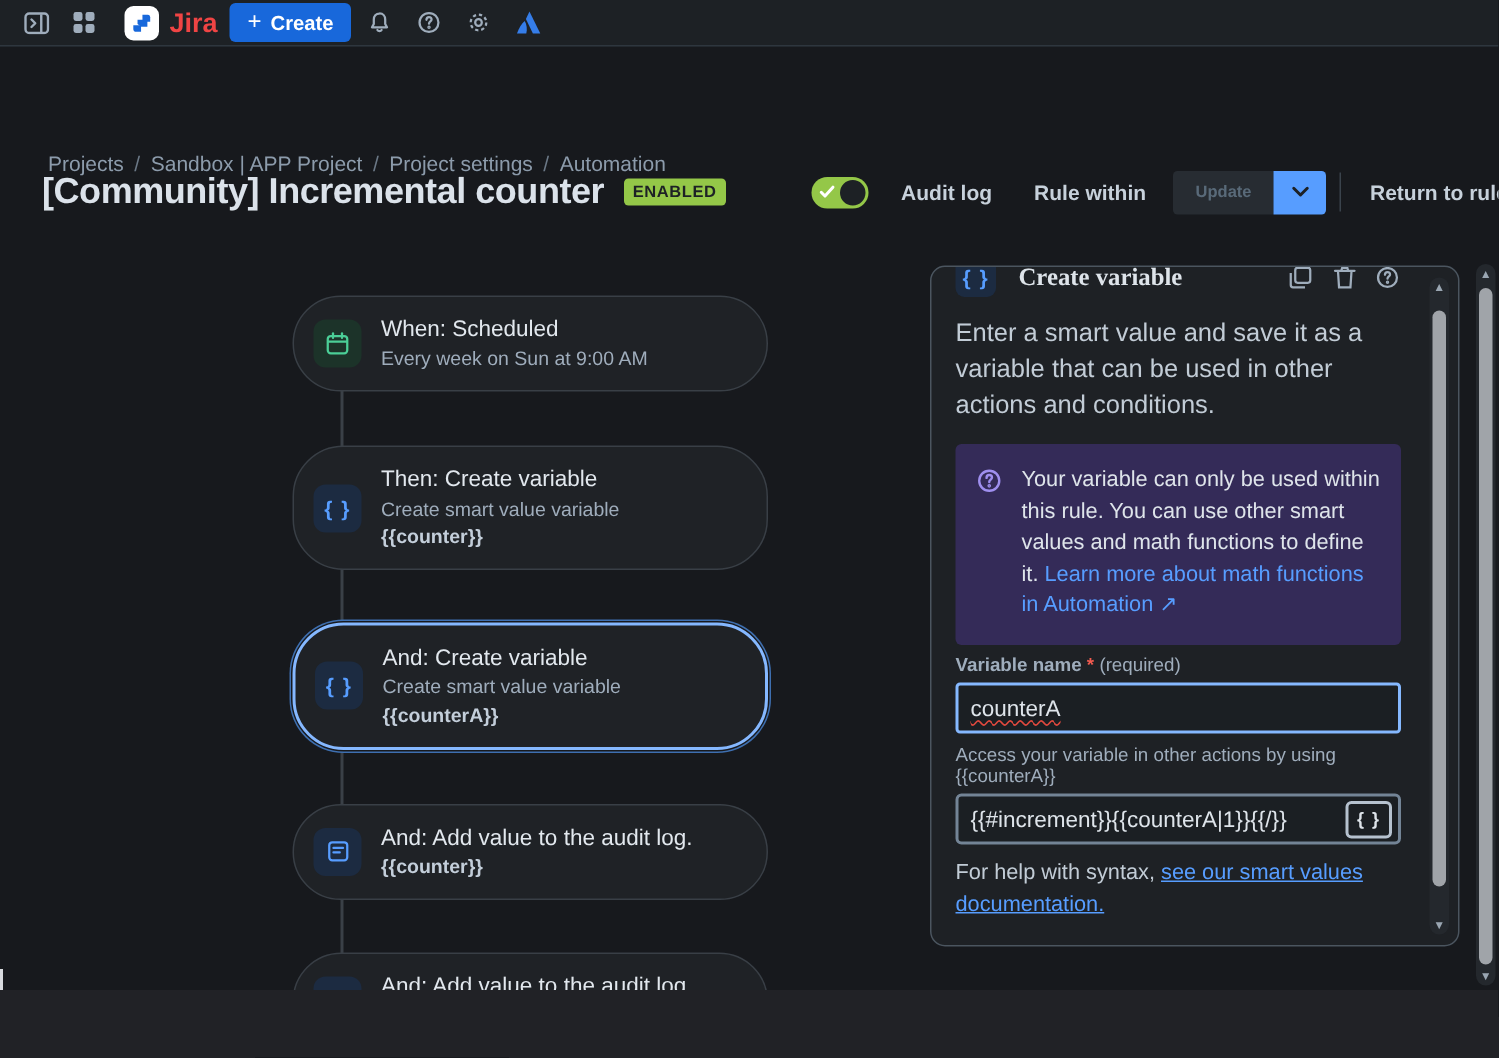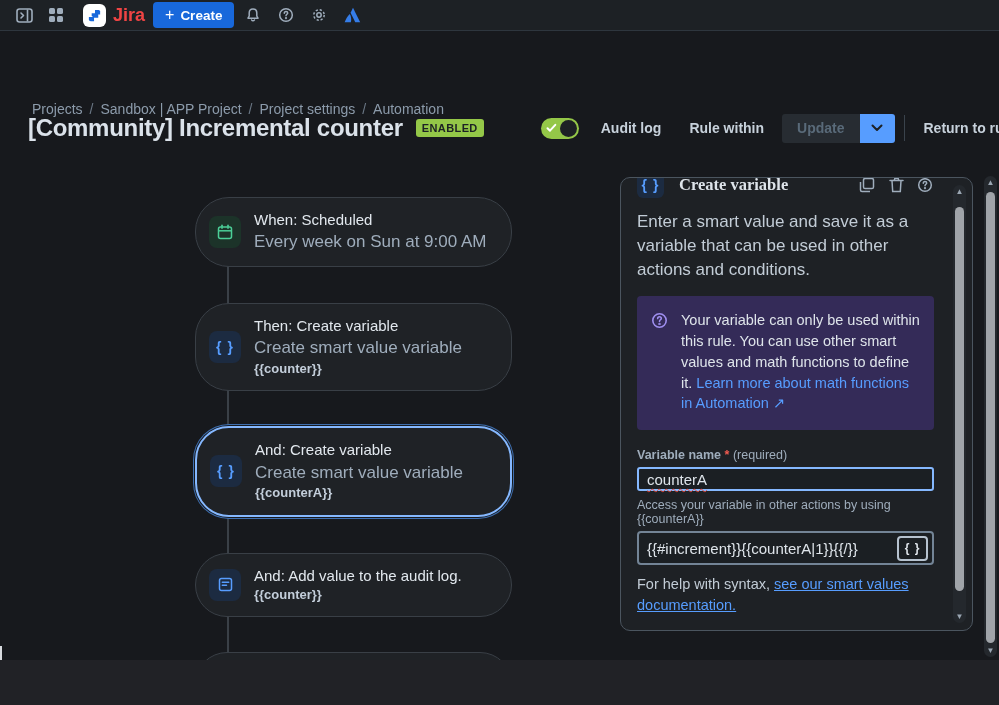--- a/index.html
+++ b/index.html
@@ -69,21 +69,21 @@
     position:absolute; right:2px; top:2px; width:17px; height:17px; border-radius:50%;
     background:#1d2125;
   }
   .toggle .chk { position:absolute; left:5px; top:5px; }
   .hdr-link { color:#c7d1db; font-size:14px; font-weight:bold; cursor:pointer; white-space:nowrap; }
   .hdr-audit { margin-left:22px; }
   .hdr-details { margin-left:28px; }
   .update-group { display:flex; margin-left:18px; flex:none; }
   .update-btn {
     height:29px; padding:0 15px; background:#272c32; color:#596a79;
-    font-size:14px; font-weight:bold; border:none; border-radius:3px 0 0 3px;
+    font-size:11px; font-weight:bold; border:none; border-radius:3px 0 0 3px;
     display:flex; align-items:center; cursor:pointer;
   }
   .update-chevron {
     width:35px; height:29px; background:#579dff; border:none; border-radius:0 3px 3px 0;
     display:flex; align-items:center; justify-content:center; cursor:pointer;
   }
   .hdr-divider { width:1px; height:26px; background:#3a434c; margin-left:9px; flex:none; }
   .hdr-return { margin-left:19px; }
 
   
@@ -103,21 +103,21 @@
   .gap36 { height:36px; } .gap35 { height:35px; }
   .step-icon {
     position:absolute; left:13px; top:50%; transform:translateY(-50%);
     width:32px; height:32px; border-radius:8px;
     display:flex; align-items:center; justify-content:center;
   }
   .icon-green { background:#1c3329; }
   .icon-blue  { background:#1c2b41; }
   .braces-glyph { color:#579dff; font-size:14px; font-weight:bold; letter-spacing:1px; }
   .step-title { font-size:15px; color:#e2e8ee; line-height:1.35; }
-  .step-sub   { font-size:17px; color:#9fadbc; line-height:1.4; }
+  .step-sub   { font-size:13px; color:#9fadbc; line-height:1.4; }
   .step-code  { font-size:13px; color:#c3ceda; font-weight:bold; line-height:1.4; }
 
   
   .panel {
     position:absolute; left:620px; top:177px; width:353px; height:454px;
     background:#1e2125; border:1px solid #4b555f; border-radius:10px;
     overflow:hidden;
   }
   .panel-inner { padding:0 38px 0 16px; margin-top:-7px; }
   .panel-header { display:flex; align-items:center; padding-top:0; }
@@ -131,26 +131,26 @@
   .panel-desc { margin-top:12px; font-size:17px; line-height:1.42; color:#c2ccd6; }
 
   .info-box {
     margin-top:14px; background:#342b58; border-radius:4px;
     padding:14px 12px 16px 14px; display:flex; gap:13px;
   }
   .info-qicon { flex:none; margin-top:2px; }
   .info-text { font-size:14.5px; line-height:1.43; color:#dee4ea; }
   .info-link { color:#579dff; cursor:pointer; }
 
-  .field-label { margin-top:18px; font-size:12.5px; font-weight:bold; color:#9fadbc; }
+  .field-label { margin-top:6px; font-size:12.5px; font-weight:bold; color:#9fadbc; }
   .req-star { color:#f15b50; }
   .req-note { font-weight:normal; color:#9fadbc; }
 
   .input-focused {
-    margin-top:5px; height:24px; border:2px solid #85b8ff; border-radius:3px;
+    margin-top:5px; height:34px; border:2px solid #85b8ff; border-radius:3px;
     background:#1b1f23; display:flex; align-items:center; padding:0 8px;
     font-size:15px; color:#dee4ea;
   }
   .wavy { text-decoration:underline wavy #e2483d 1px; text-underline-offset:3px; }
   .field-helper { margin-top:7px; font-size:12.5px; color:#9fadbc; }
 
   .input-normal {
     margin-top:5px; height:34px; border:2px solid #738496; border-radius:4px;
     background:#1b1f23; display:flex; align-items:center; padding:0 4px 0 8px;
     font-size:15px; color:#dee4ea;

